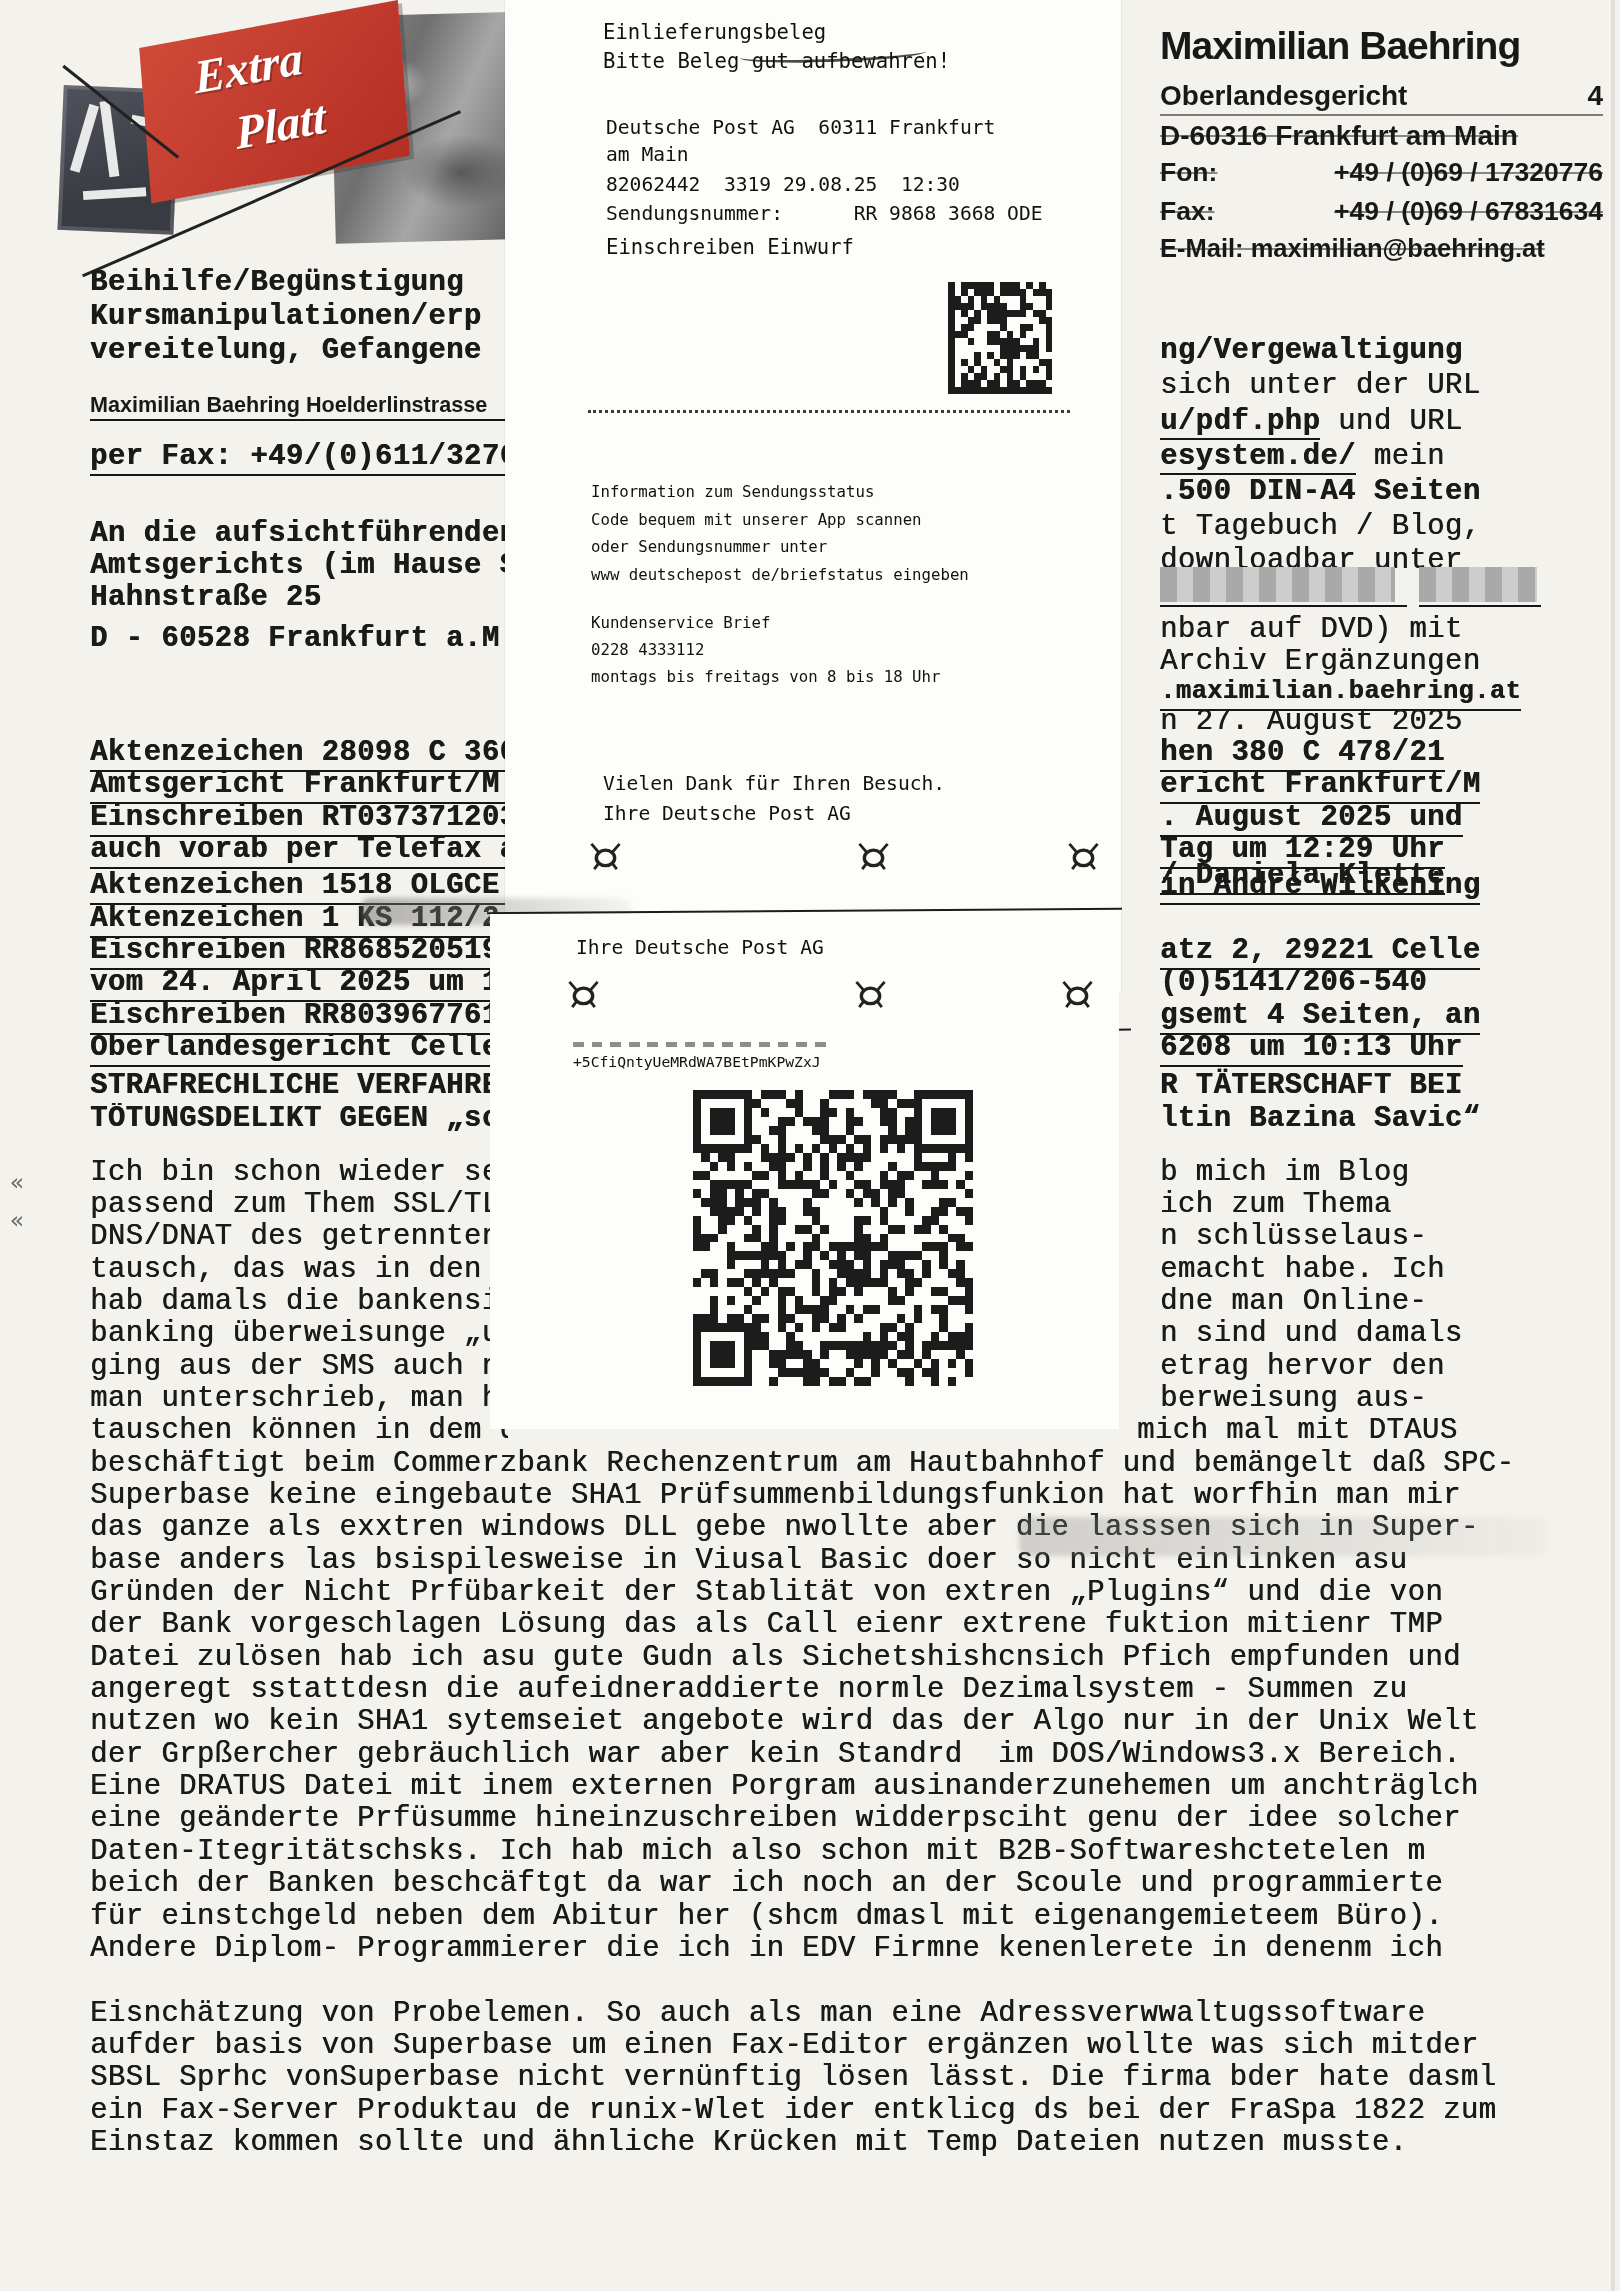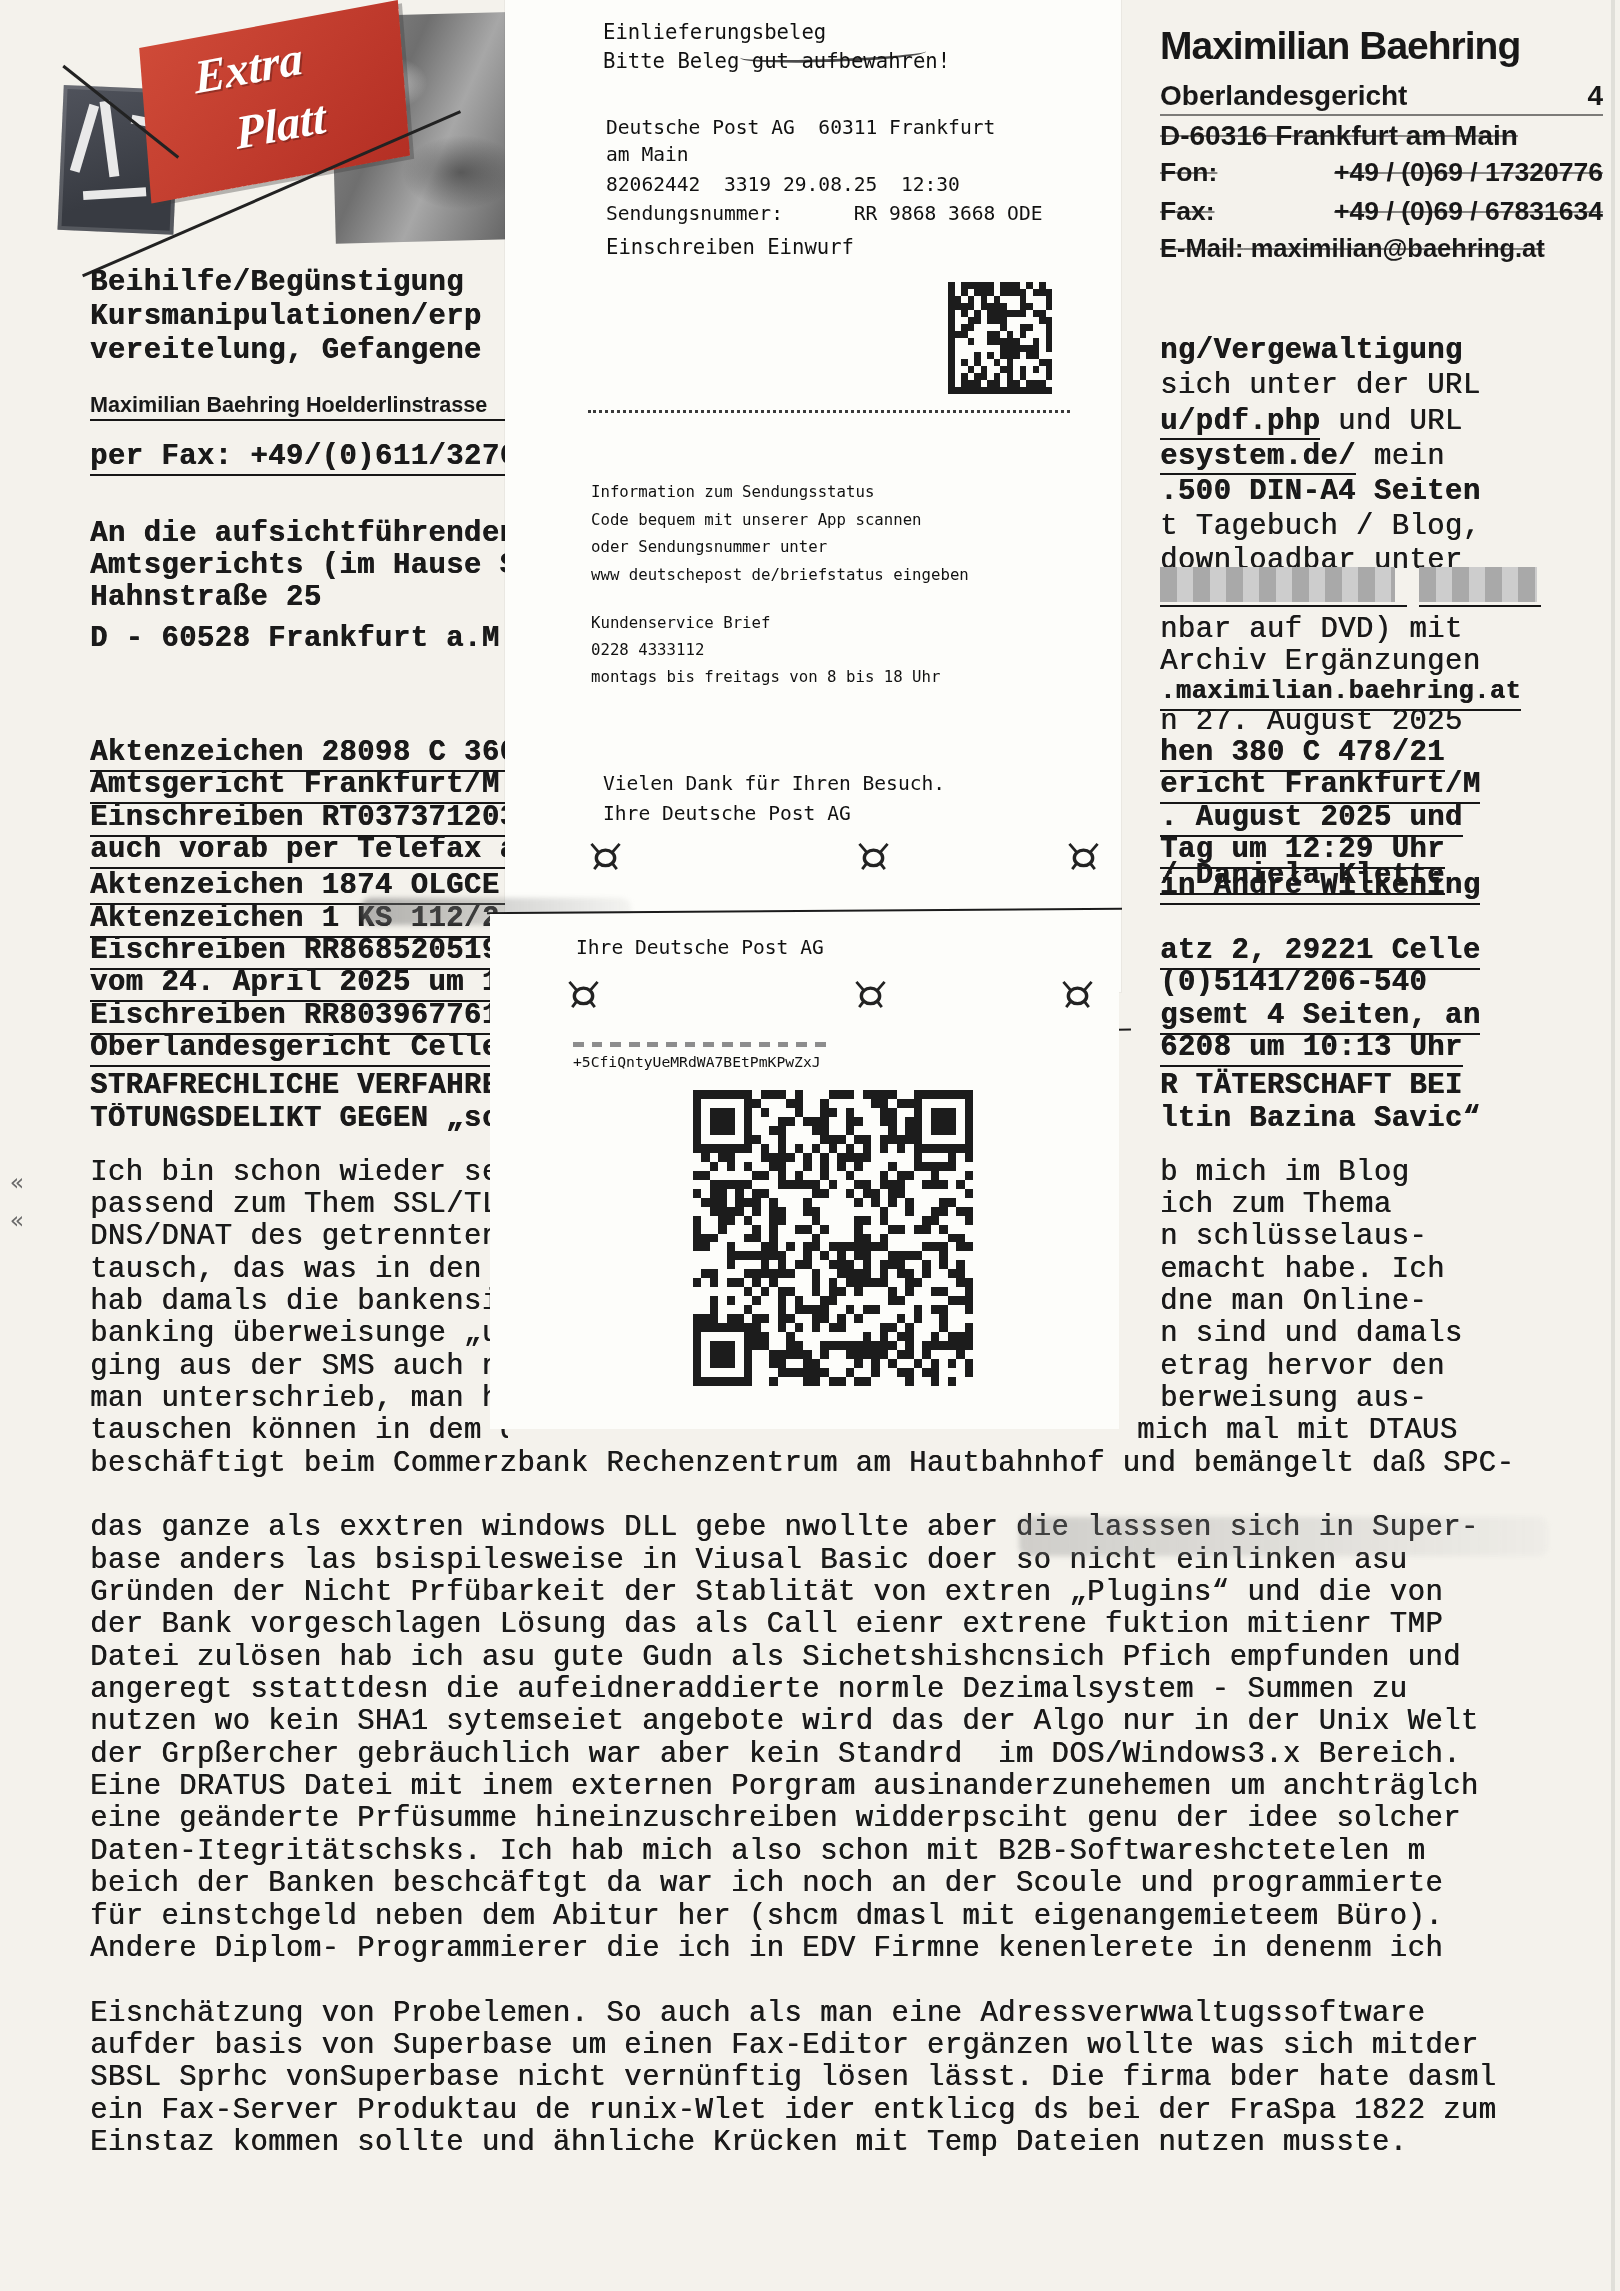--- a/index.html
+++ b/index.html
@@ -104,41 +104,42 @@
 
   <div class="t lm bold clipL" style="top:518px;">An die aufsichtführenden</div>
   <div class="t lm bold clipL" style="top:550px;">Amtsgerichts (im Hause St</div>
   <div class="t lm bold clipL" style="top:582px;">Hahnstraße 25</div>
   <div class="t lm bold clipL" style="top:623px;">D - 60528 Frankfurt a.M.</div>
 
   <div class="t lm bold u clipL" style="top:737px;">Aktenzeichen 28098 C 360/</div>
   <div class="t lm bold u clipL" style="top:769px;">Amtsgericht Frankfurt/M (</div>
   <div class="t lm bold u clipL" style="top:802px;">Einschreiben RT037371203D</div>
   <div class="t lm bold u clipL" style="top:834px;">auch vorab per Telefax an</div>
-  <div class="t lm bold u clipL" style="top:870px;">Aktenzeichen 1874 OLGCE</div>
+  <div class="t lm bold u clipL" style="top:870px;">Aktenzeichen 1518 OLGCE</div>
   <div class="t lm bold u clipL" style="top:903px;">Aktenzeichen 1 KS 112/24</div>
   <div class="t lm bold u clipL" style="top:935px;">Eischreiben RR868520519DE</div>
   <div class="t lm bold u clipL" style="top:967px;">vom 24. April 2025 um 15:</div>
   <div class="t lm bold u clipL" style="top:1000px;">Eischreiben RR803967761DE</div>
   <div class="t lm bold u clipL" style="top:1032px;">Oberlandesgericht Celle, 1</div>
 
   <div class="t lm bold clipL" style="top:1070px;">STRAFRECHLICHE VERFAHREN</div>
   <div class="t lm bold clipL" style="top:1103px;">TÖTUNGSDELIKT GEGEN „schl</div>
 
   <div class="t lm clipL" style="top:1157px;">Ich bin schon wieder seit</div>
   <div class="t lm clipL" style="top:1189px;">passend zum Them SSL/TLS</div>
   <div class="t lm clipL" style="top:1221px;">DNS/DNAT des getrennten I</div>
   <div class="t lm clipL" style="top:1254px;">tausch, das was in den Me</div>
   <div class="t lm clipL" style="top:1286px;">hab damals die bankensiche</div>
   <div class="t lm clipL" style="top:1318px;">banking überweisunge „unte</div>
   <div class="t lm clipL" style="top:1351px;">ging aus der SMS auch nich</div>
   <div class="t lm clipL" style="top:1383px;">man unterschrieb, man häte</div>
   <div class="t lm clipL" style="top:1415px;">tauschen können in dem der</div>
 
   <div class="t lm fullL" style="top:1448px;">beschäftigt beim Commerzbank Rechenzentrum am Hautbahnhof und bemängelt daß SPC-</div>
+  <div class="t lm fullL" style="top:1480px;">Superbase keine eingebaute SHA1 Prüfsummenbildungsfunkion hat worfhin man mir</div>
   <div class="t lm fullL" style="top:1512px;">das ganze als exxtren windows DLL gebe nwollte aber die lasssen sich in Super-</div>
   <div class="t lm fullL" style="top:1545px;">base anders las bsispilesweise in Viusal Basic doer so nicht einlinken asu</div>
   <div class="t lm fullL" style="top:1577px;">Gründen der Nicht Prfübarkeit der Stablität von extren „Plugins“ und die von</div>
   <div class="t lm fullL" style="top:1609px;">der Bank vorgeschlagen Lösung das als Call eienr extrene fuktion mitienr TMP</div>
   <div class="t lm fullL" style="top:1642px;">Datei zulösen hab ich asu gute Gudn als Sichetshishcnsich Pfich empfunden und</div>
   <div class="t lm fullL" style="top:1674px;">angeregt sstattdesn die aufeidneraddierte normle Dezimalsystem - Summen zu</div>
   <div class="t lm fullL" style="top:1706px;">nutzen wo kein SHA1 sytemseiet angebote wird das der Algo nur in der Unix Welt</div>
   <div class="t lm fullL" style="top:1739px;">der Grpßercher gebräuchlich war aber kein Standrd  im DOS/Windows3.x Bereich.</div>
   <div class="t lm fullL" style="top:1771px;">Eine DRATUS Datei mit inem externen Porgram ausinanderzunehemen um anchträglch</div>
   <div class="t lm fullL" style="top:1803px;">eine geänderte Prfüsumme hineinzuschreiben widderpsciht genu der idee solcher</div>

